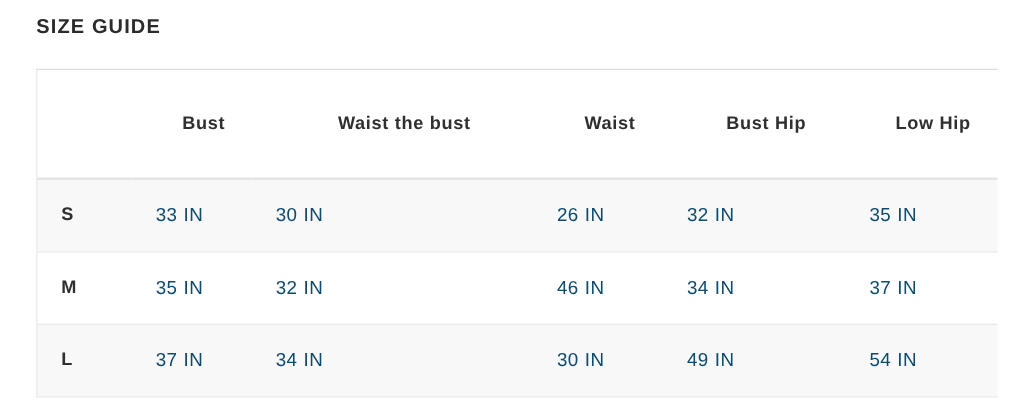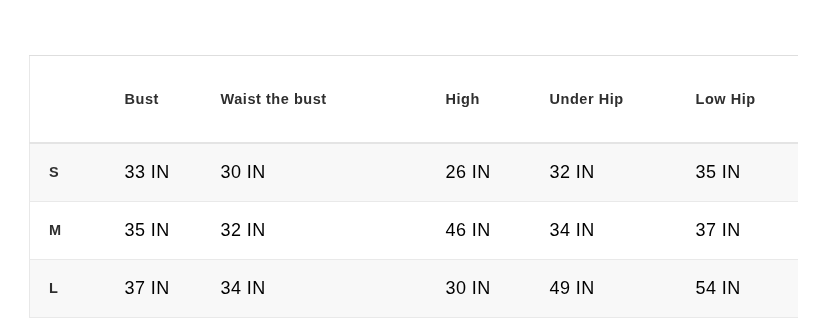--- a/index.html
+++ b/index.html
@@ -64,75 +64,76 @@
     padding: 0;
     font-size: 14.5px;
     font-weight: bold;
     letter-spacing: 0.55px;
     color: #2f2f2f;
     background: #ffffff;
     border-bottom: 2px solid #e4e4e4;
     white-space: nowrap;
   }
   thead th.head-size { padding-left: 19px; }
-  thead th.head-col  { padding-left: 19px; }
+  thead th.head-col  { padding-left: 19px; text-align: center; }
 
   tbody tr {
     height: 58px;
   }
   tbody tr.stripe td {
     background: #f8f8f8;
   }
   tbody tr.plain td {
     background: #ffffff;
   }
   tbody td {
     padding: 0;
     vertical-align: middle;
     text-align: left;
-    font-size: 18px;
-    color: #000000;
+    font-size: 15px;
+    color: #0c4a6e;
     letter-spacing: 0.45px;
     border-bottom: 1px solid #e9e9e9;
     white-space: nowrap;
   }
   tbody td.size-cell {
     font-weight: bold;
     color: #2f2f2f;
     font-size: 14.5px;
     letter-spacing: 0.4px;
     padding-left: 19px;
   }
   tbody td.val-cell {
     padding-left: 19px;
   }
 </style>
 </head>
 <body>
 
 <div class="page">
 
+  <div class="guide-title">SIZE GUIDE</div>
 
   <div class="size-table-wrap">
     <table class="size-table">
       <colgroup>
         <col class="c-size">
         <col class="c-col0">
         <col class="c-col1">
         <col class="c-col2">
         <col class="c-col3">
         <col class="c-col4">
       </colgroup>
       <thead>
         <tr>
           <th class="head-size"></th>
           <th class="head-col">Bust</th>
           <th class="head-col">Waist the bust</th>
-          <th class="head-col">High</th>
-          <th class="head-col">Under Hip</th>
+          <th class="head-col">Waist</th>
+          <th class="head-col">Bust Hip</th>
           <th class="head-col">Low Hip</th>
         </tr>
       </thead>
       <tbody>
         <tr class="stripe">
           <td class="size-cell">S</td>
           <td class="val-cell">33 IN</td>
           <td class="val-cell">30 IN</td>
           <td class="val-cell">26 IN</td>
           <td class="val-cell">32 IN</td>

